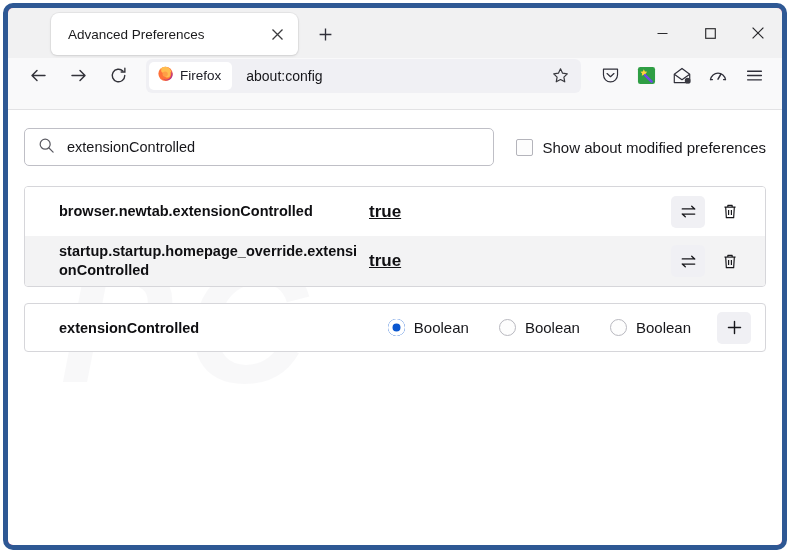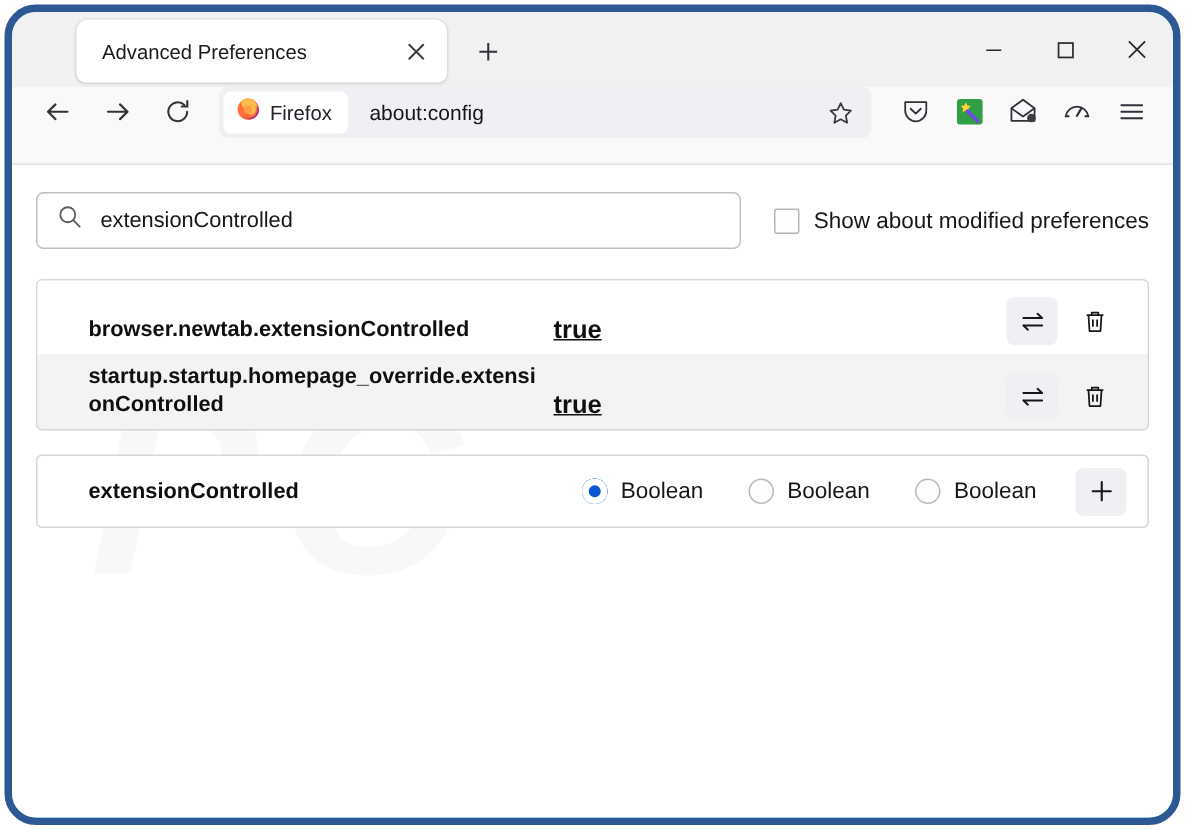--- a/index.html
+++ b/index.html
@@ -10,22 +10,22 @@
     font-family: "Liberation Sans", sans-serif;
     background: #ffffff;
   }
 
   
   #window-frame {
     position: absolute;
     left: 3px; top: 3px;
     width: 784px; height: 547px;
     border: 5px solid #2e5894;
-    border-radius: 21px;
-    background: #5eead4;
+    border-radius: 10px;
+    background: #be185d;
     overflow: hidden;
   }
 
   
   #tab-strip {
     position: relative;
     height: 50px;
     background: #f1f1f2;
     display: flex;
     align-items: flex-end;
@@ -77,21 +77,21 @@
     color: #2b2b2e;
   }
 
   
   #nav-toolbar {
     position: relative;
     height: 52px;
     background: #f9f9fa;
     border-bottom: 1px solid #e2e2e4;
     display: flex;
-    align-items: flex-start;
+    align-items: center;
     padding: 0 12px 16px 14px;
   }
   .nav-btn {
     width: 33px; height: 33px;
     flex: 0 0 auto;
     display: flex; align-items: center; justify-content: center;
     color: #33333a;
     border-radius: 5px;
     margin-right: 7px;
   }
@@ -223,21 +223,21 @@
   
   #pref-table {
     border: 1px solid #d6d6da;
     border-radius: 4px;
     overflow: hidden;
     background: #ffffff;
     margin-bottom: 16px;
   }
   .pref-row {
     display: flex;
-    align-items: flex-end;
+    align-items: center;
     min-height: 49px;
     padding: 6px 14px 6px 34px;
     background: #ffffff;
   }
   .pref-row.alt { background: #f3f3f4; }
   .pref-name {
     font-size: 14.5px;
     font-weight: bold;
     color: #0f0f12;
     width: 300px;

